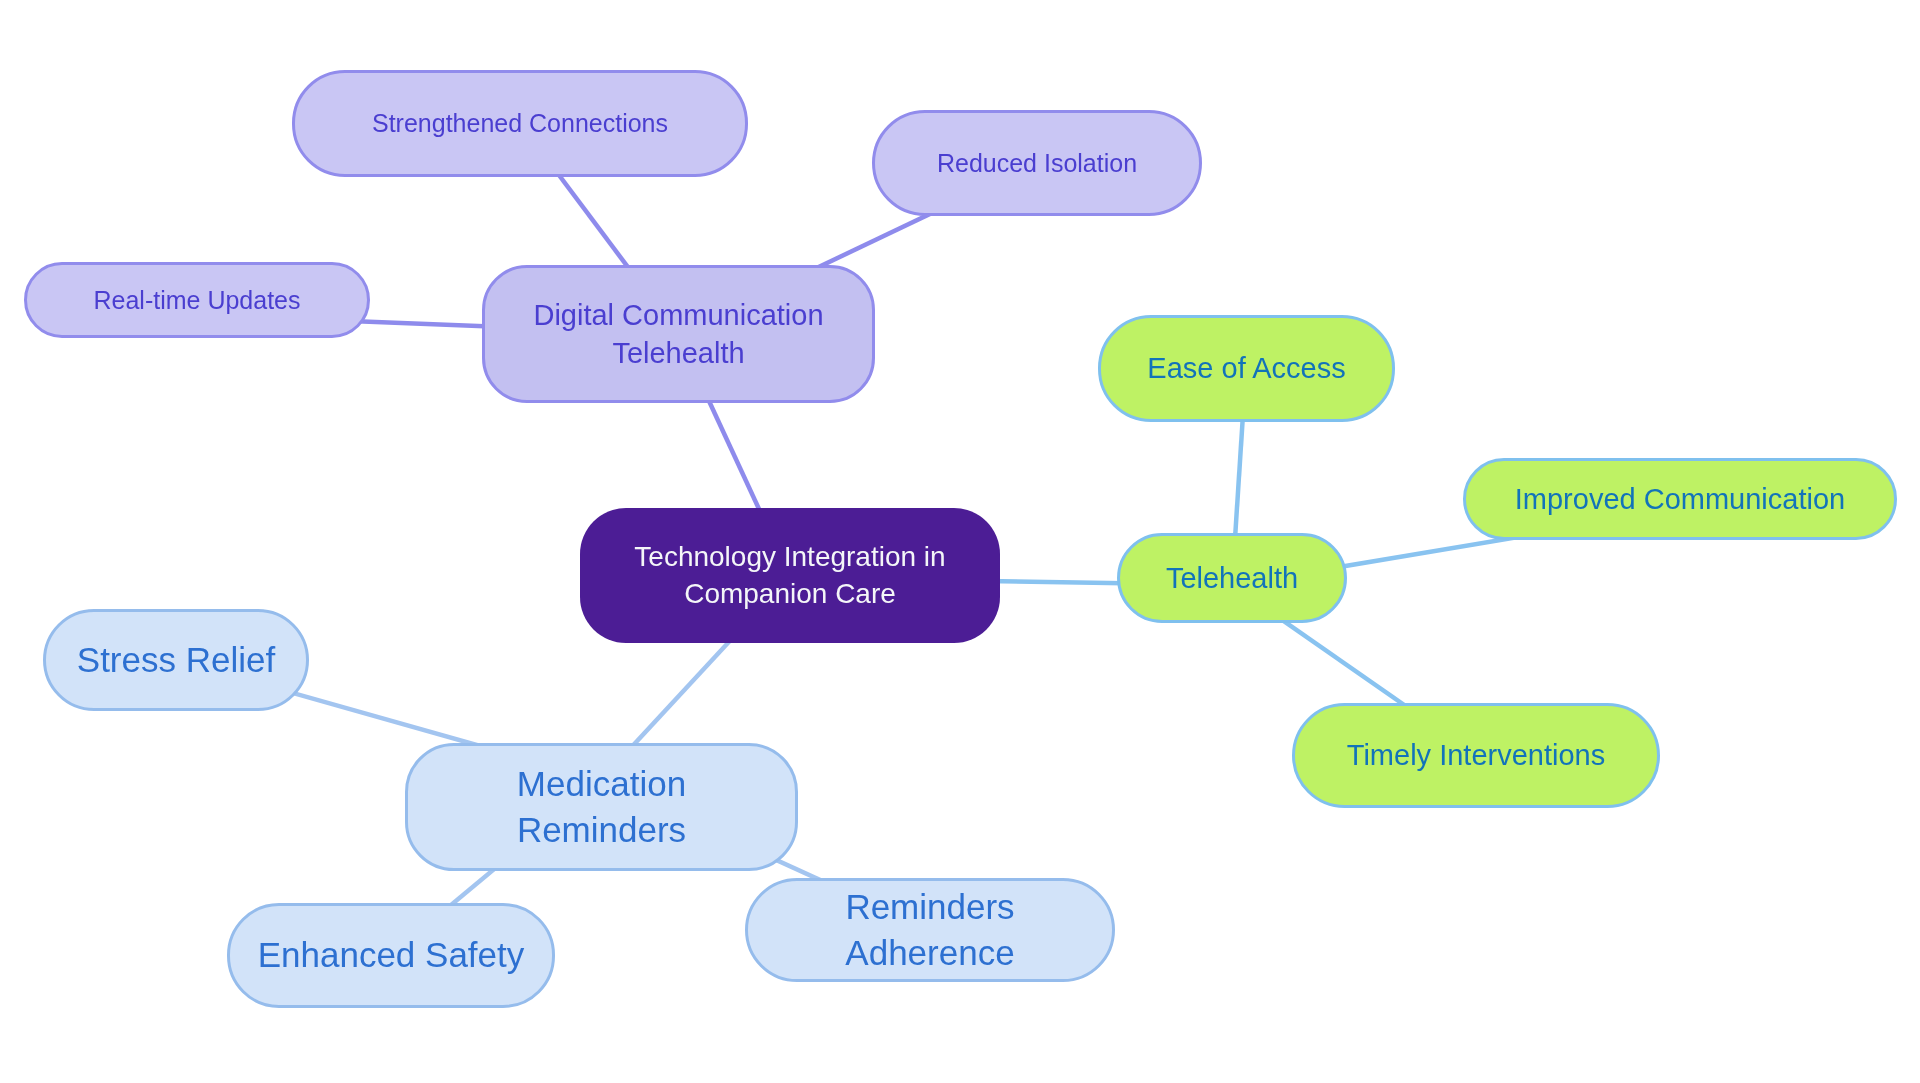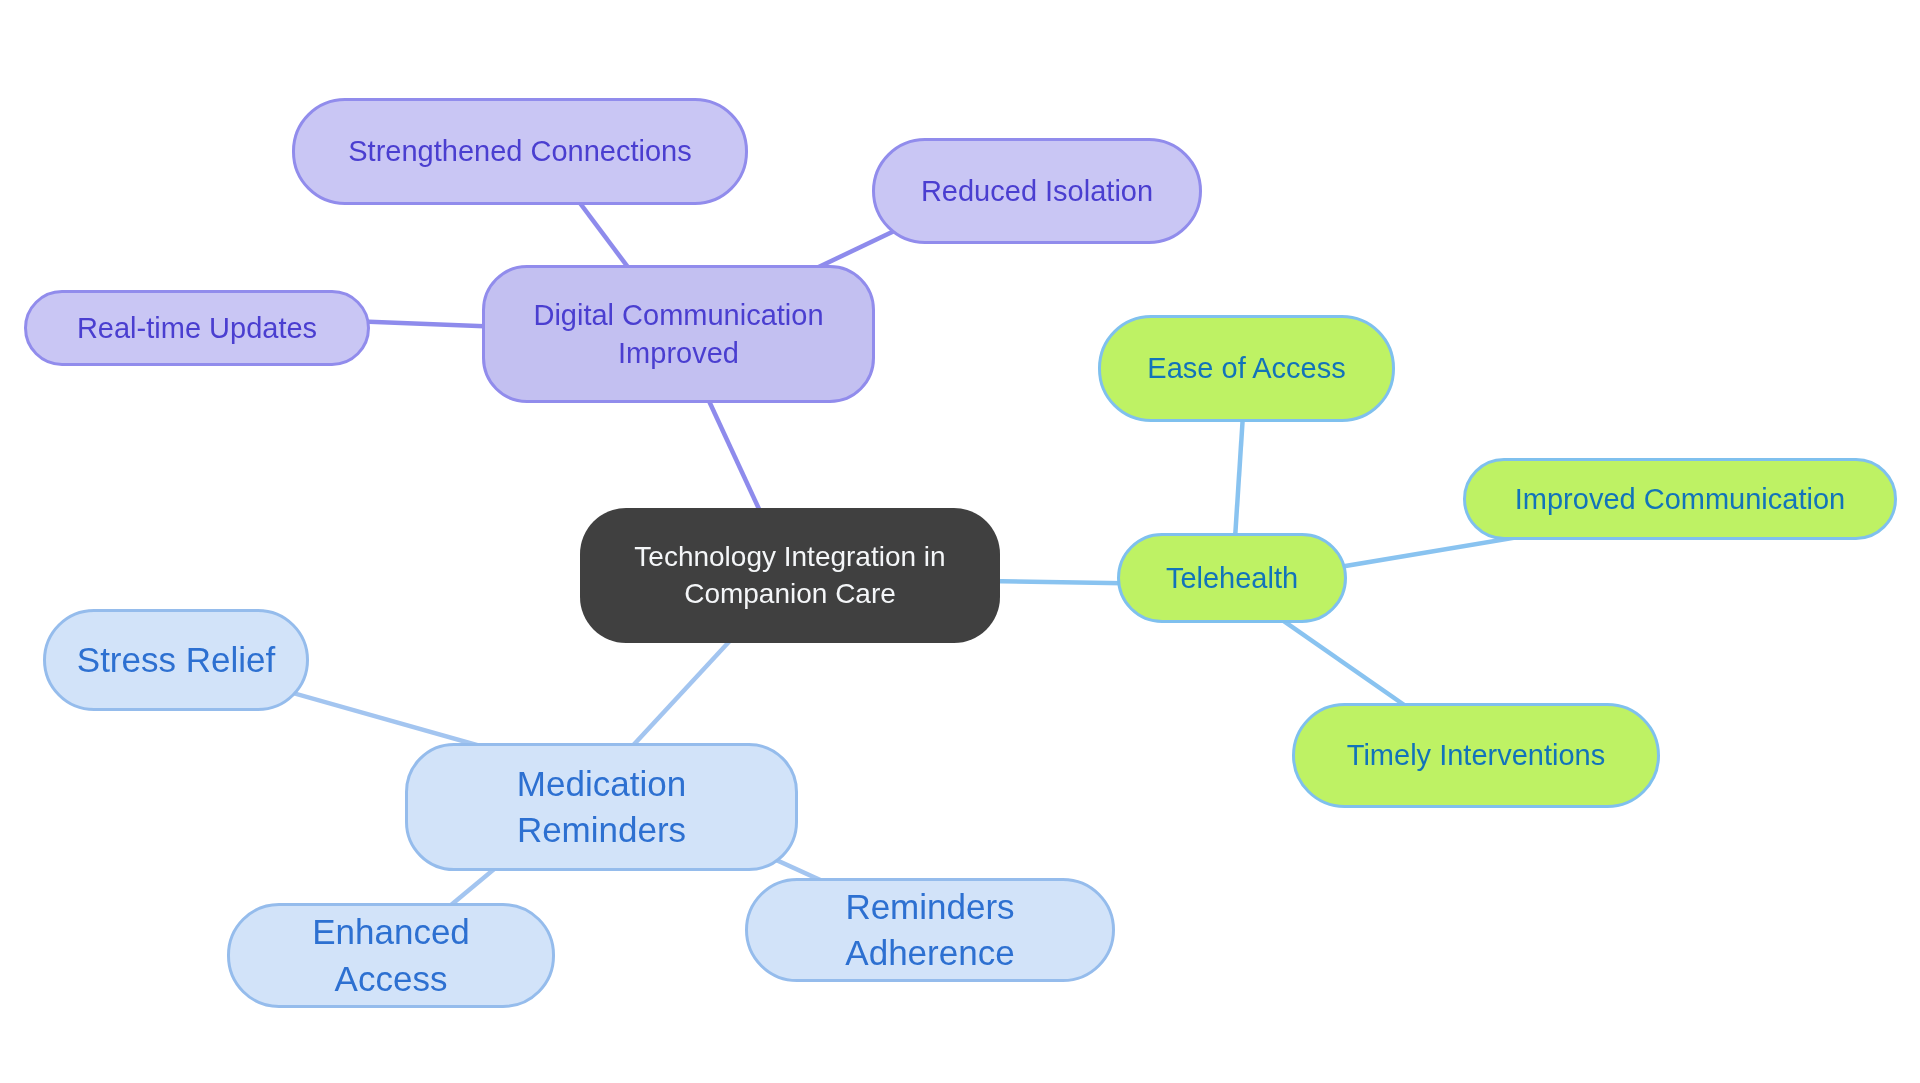--- a/index.html
+++ b/index.html
@@ -30,42 +30,41 @@
     justify-content: center;
     text-align: center;
     border: 3px solid transparent;
     line-height: 1.32;
     user-select: none;
   }
   .node span { display: block; padding: 0 26px; }
 
   
   .n-root {
-    background: #404040;
+    background: #4c1d95;
     color: #f4f6f8;
     font-size: 28px;
     border: none;
     border-radius: 46px;
   }
 
   
   .n-purple-parent {
     background: #c3c0f1;
     border-color: #918cec;
     color: #4a3ed0;
     font-size: 29px;
     border-radius: 45px;
   }
   .n-purple {
     background: #c9c6f4;
     border-color: #918cec;
     color: #4a3ed0;
-    font-size: 29px;
+    font-size: 25px;
     border-radius: 53px;
-    margin-top: 28px;
   }
 
   
   .n-sky {
     background: #bef264;
     border-color: #7fc0ee;
     color: #1273ba;
     font-size: 29px;
     border-radius: 53px;
   }
@@ -115,21 +114,21 @@
     <line x1="601" y1="780" x2="176" y2="660" stroke="#a3c5f0" stroke-width="4.5"></line>
     <line x1="601" y1="780" x2="391" y2="955" stroke="#a3c5f0" stroke-width="4.5"></line>
     <line x1="601" y1="780" x2="930" y2="930" stroke="#a3c5f0" stroke-width="4.5"></line>
   </svg>
 
   <div class="node n-root" id="node-root">
     <span>Technology Integration in Companion Care</span>
   </div>
 
   <div class="node n-purple-parent" id="node-dcp">
-    <span>Digital Communication Improved</span>
+    <span>Digital Communication Telehealth</span>
   </div>
   <div class="node n-purple" id="node-strengthened">
     <span>Strengthened Connections</span>
   </div>
   <div class="node n-purple" id="node-reduced">
     <span>Reduced Isolation</span>
   </div>
   <div class="node n-purple" id="node-realtime">
     <span>Real-time Updates</span>
   </div>
@@ -147,19 +146,19 @@
     <span>Timely Interventions</span>
   </div>
 
   <div class="node n-pale" id="node-medication">
     <span>Medication Reminders</span>
   </div>
   <div class="node n-pale" id="node-stress">
     <span>Stress Relief</span>
   </div>
   <div class="node n-pale" id="node-enhanced">
-    <span>Enhanced Access</span>
+    <span>Enhanced Safety</span>
   </div>
   <div class="node n-pale" id="node-improvedadh">
     <span>Reminders Adherence</span>
   </div>
 
 </div>
 
 </body></html>

